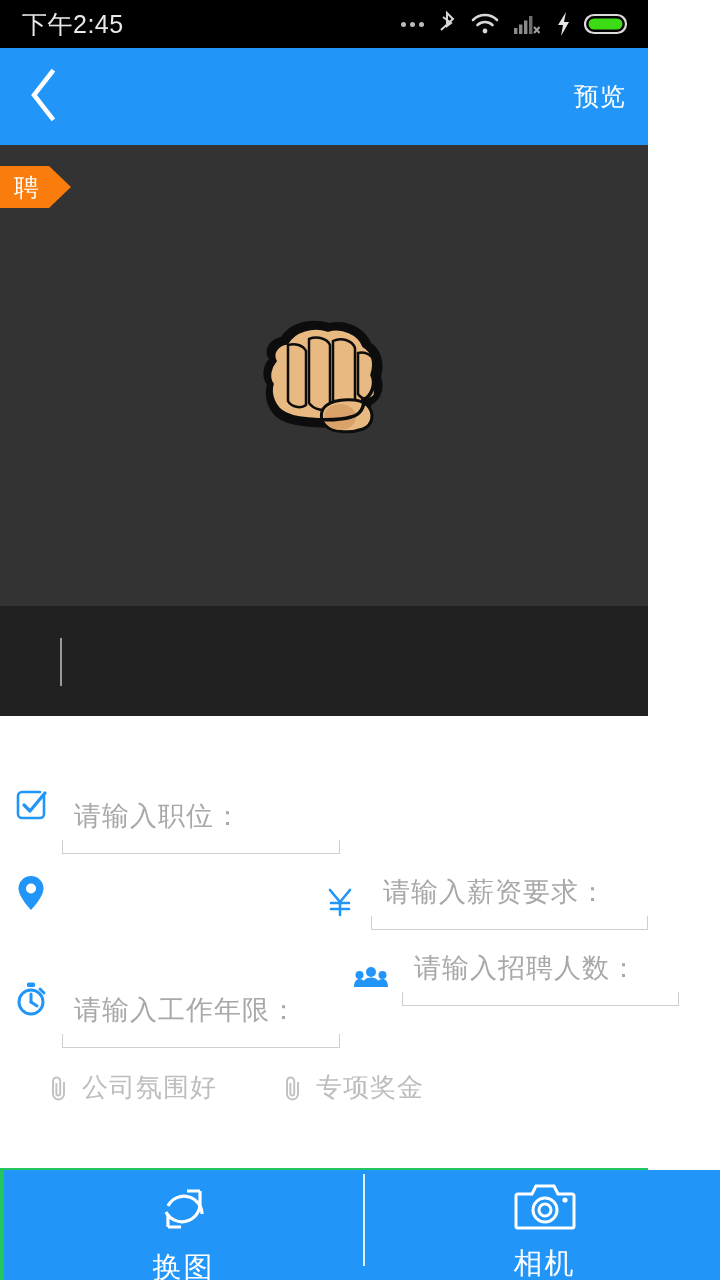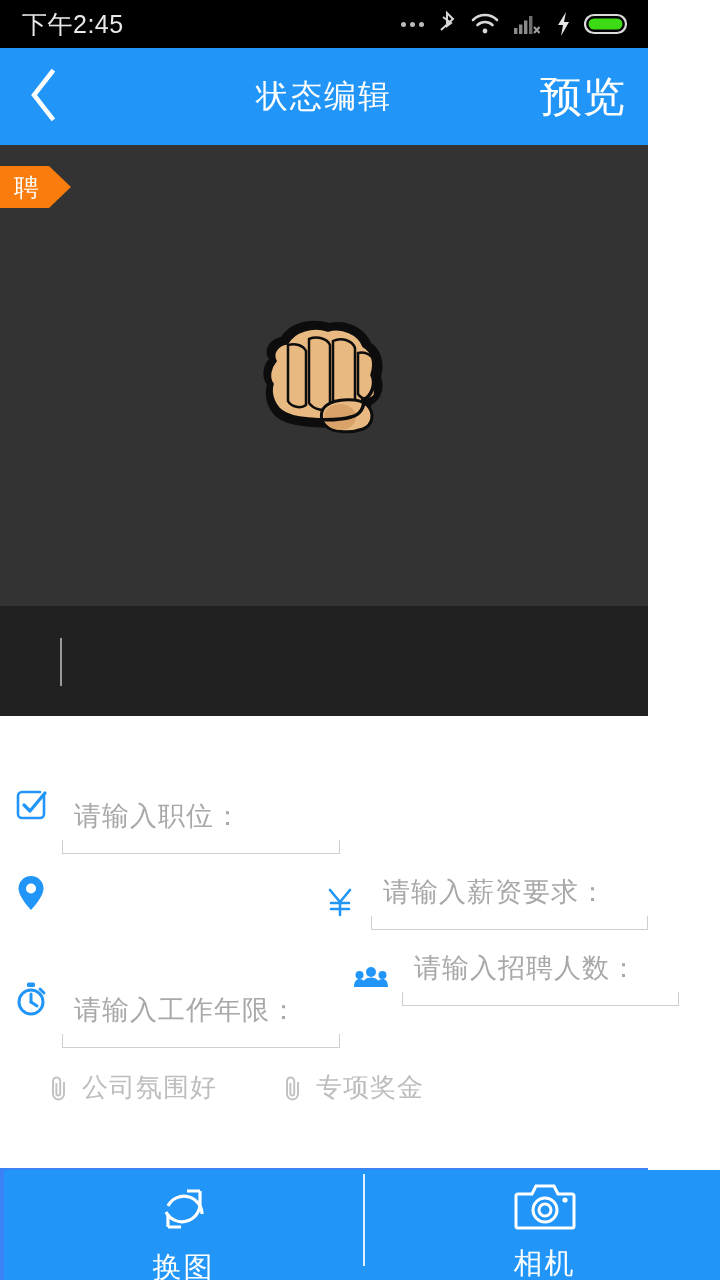--- a/index.html
+++ b/index.html
@@ -2,21 +2,21 @@
 <html><head>
 <meta charset="utf-8">
 <style>
   * { box-sizing: border-box; margin: 0; padding: 0; }
   html, body {
     width: 720px; height: 1280px;
     background: #ffffff;
     font-family: "Liberation Sans", "DejaVu Sans", sans-serif;
     overflow: hidden;
   }
-  #screen { position: relative; width: 648px; height: 1280px; background:#3b82f6; }
+  #screen { position: relative; width: 648px; height: 1280px; background:#22c55e; }
 
   
   .statusbar {
     height: 48px; background: #000; color: #e8e8e8;
     display: flex; align-items: center; justify-content: space-between;
     padding: 0 18px 0 22px;
   }
   .status-time { font-size: 25px; letter-spacing: .5px; color:#e9e9e9; }
   .status-icons { display:flex; align-items:center; gap: 13px; }
   .dots { display:flex; gap:4px; align-items:center; }
@@ -31,21 +31,21 @@
   .back-btn {
     width: 86px; height: 97px; display:flex; align-items:center; justify-content:center;
     cursor: pointer;
   }
   .header-title {
     position:absolute; left:0; right:0; text-align:center;
     font-size: 32px; color:#fff; letter-spacing: 2px; pointer-events:none;
   }
   .preview-btn {
     position:absolute; right: 22px; top:0; height:97px;
-    display:flex; align-items:center; font-size: 42px; color:#fff; letter-spacing:1px;
+    display:flex; align-items:center; font-size: 25px; color:#fff; letter-spacing:1px;
     cursor:pointer;
   }
 
   
   .photo-area {
     position: relative; height: 461px; background: #333333;
     display:flex; align-items:center; justify-content:center;
     overflow: hidden;
   }
   .ribbon {
@@ -179,21 +179,20 @@
   </div>
 
   <div class="header">
     <div class="back-btn">
       <span>
         <svg width="34" height="54" viewBox="0 0 34 54">
             <path d="M26 4 L8 27 L26 50" fill="none" stroke="#ffffff" stroke-width="4.5" stroke-linecap="square" stroke-linejoin="miter"></path>
           </svg>
       </span>
     </div>
-    <div class="header-title">状态编辑</div>
     <div class="preview-btn">预览</div>
   </div>
 
   <div class="photo-area">
     <div class="ribbon">
       <div class="ribbon-body">聘</div>
       <div class="ribbon-tip"></div>
     </div>
     <span class="fist">
       <svg class="fist" viewBox="0 0 170 150">

